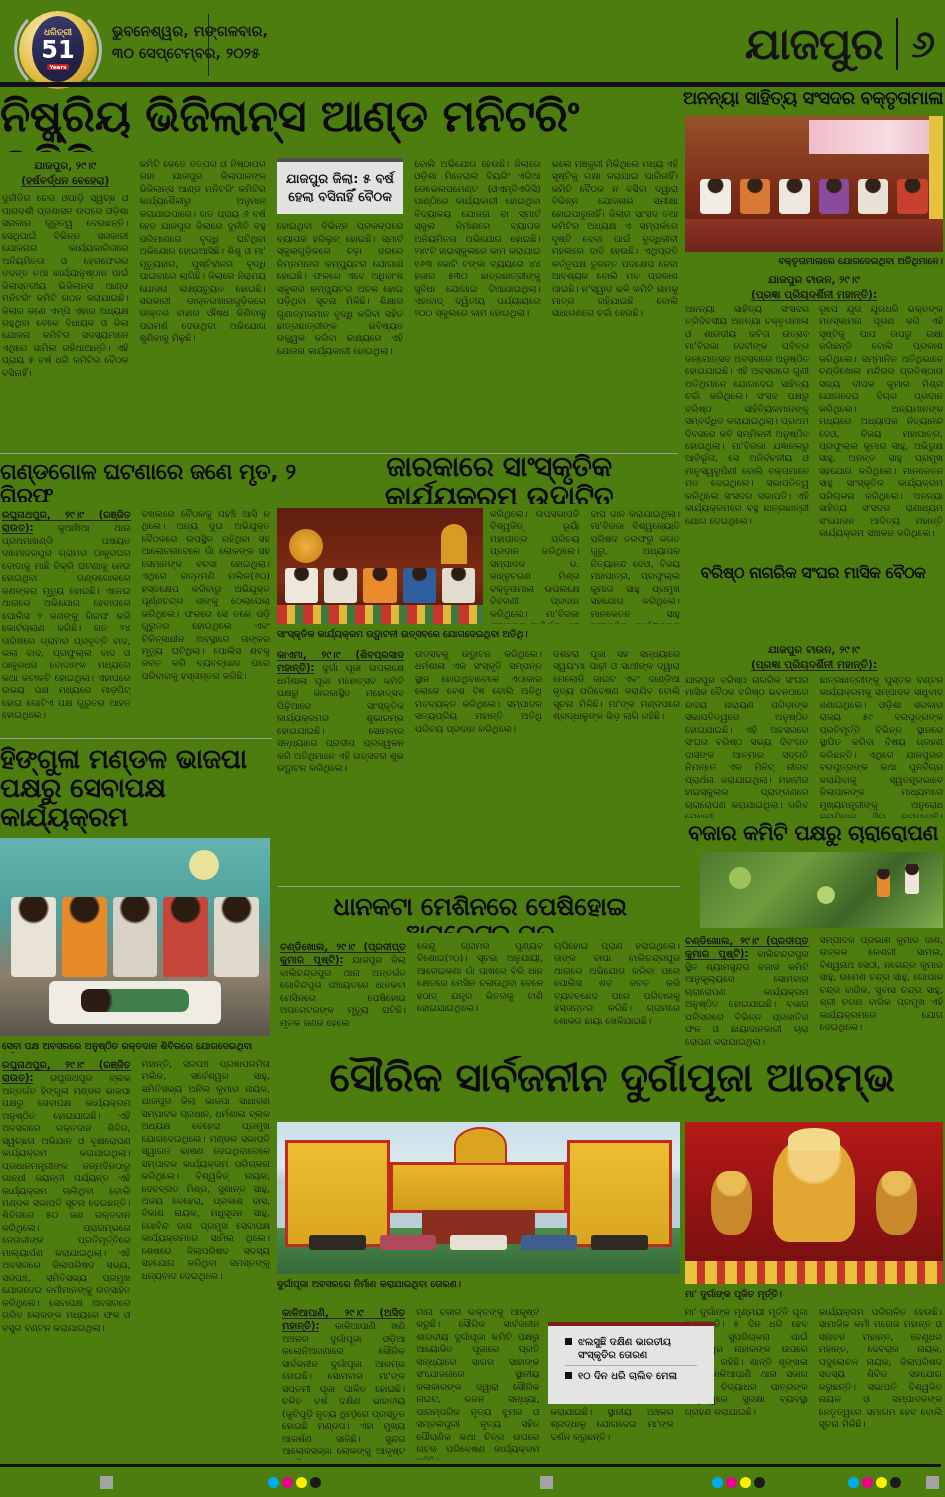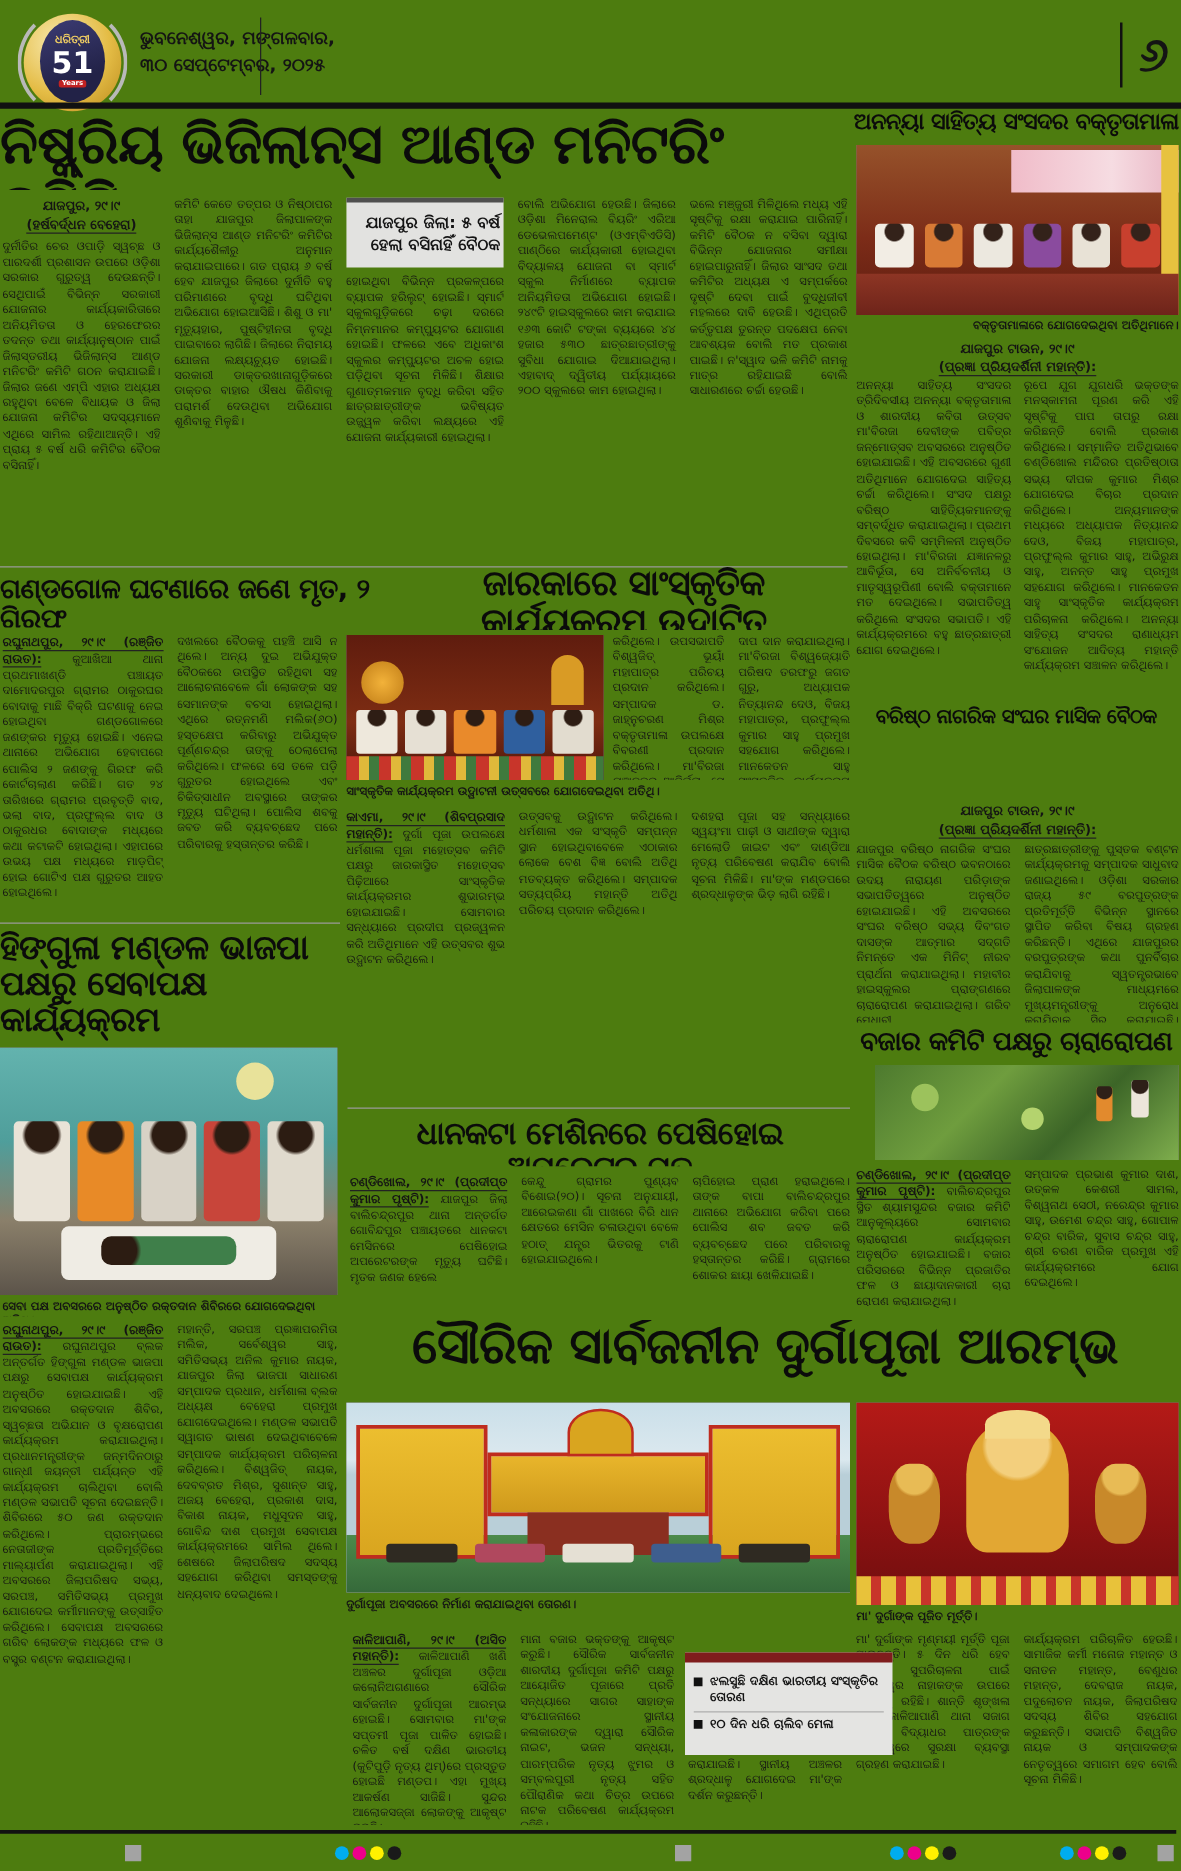--- a/index.html
+++ b/index.html
@@ -8,22 +8,22 @@
   .abs{position:absolute;}
   .hl{font-weight:bold;color:#0b0b0b;line-height:1.08;letter-spacing:-0.5px;overflow:hidden;}
   .center{text-align:center;}
   .cols{display:flex;gap:11px;overflow:hidden;}
   .col{flex:1;font-size:9.3px;line-height:1.34;text-align:justify;overflow:hidden;}
   .dl{font-weight:bold;font-size:9.8px;}
   .dl-u{border-bottom:1px solid #222;padding-bottom:0;}
   .dl-center{display:block;text-align:center;font-weight:bold;font-size:10.5px;line-height:1.45;margin-bottom:4px;}
   .caption{font-size:9.4px;font-weight:600;line-height:1.2;overflow:hidden;}
   .graybox{border-top:4px solid #4f4f4f;background:#e2e2e0;padding:8px 3px;margin-bottom:6px;
-           font-weight:bold;font-size:13px;text-align:right;line-height:1.4;}
-  .infobox{border-top:8px solid #7f1d1d;background:#e4e4e2;padding:6px 7px;box-sizing:border-box;}
+           font-weight:bold;font-size:13px;text-align:center;line-height:1.4;}
+  .infobox{border-top:4px solid #7f1d1d;background:#e4e4e2;padding:6px 17px;box-sizing:border-box;}
   .inforow{display:flex;align-items:flex-start;gap:6px;font-weight:bold;font-size:10px;line-height:1.25;padding:4px 0;}
   .inforow + .inforow{border-top:1px solid #adadad;}
   .sqbul{width:7px;height:7px;background:#111;margin-top:2px;flex:0 0 auto;}
   .photo{position:absolute;overflow:hidden;background:#777;}
   .rule{position:absolute;background:#111;}
   .thinrule{position:absolute;background:#9a9a9a;}
   .vrule{position:absolute;background:#222;width:1px;}
   
   .logo{position:absolute;left:14px;top:6px;width:88px;height:88px;}
   .logo .silver{position:absolute;inset:0;border-radius:50%;border:3px solid #b9b9b9;
@@ -59,20 +59,21 @@
       <span class="yrs">51</span>
       <span class="ylbl">Years</span>
     </div>
   </div>
   <div class="mh-dates">
     <div>ଭୁବନେଶ୍ୱର, ମଙ୍ଗଳବାର,</div>
     <div>୩୦ ସେପ୍ଟେମ୍ବର, ୨୦୨୫</div>
   </div>
   <div class="vrule" style="left:208px;top:14px;height:62px;"></div>
   <div class="mh-right">
+    <span class="mh-ed">ଯାଜପୁର</span>
     <span class="mh-vr"></span>
     <span class="mh-pn">୬</span>
   </div>
   <div class="rule" style="left:0;top:82px;width:945px;height:5px;"></div>
 
   <div class="abs hl" style="left:0;top:92px;width:678px;height:60px;font-size:44px;">ନିଷ୍କ୍ରିୟ ଭିଜିଲାନ୍ସ ଆଣ୍ଡ ମନିଟରିଂ କମିଟି</div>
 
   <div class="abs cols" style="left:2px;top:158px;width:676px;height:298px;">
     <div class="col">
       <span class="dl-center">

